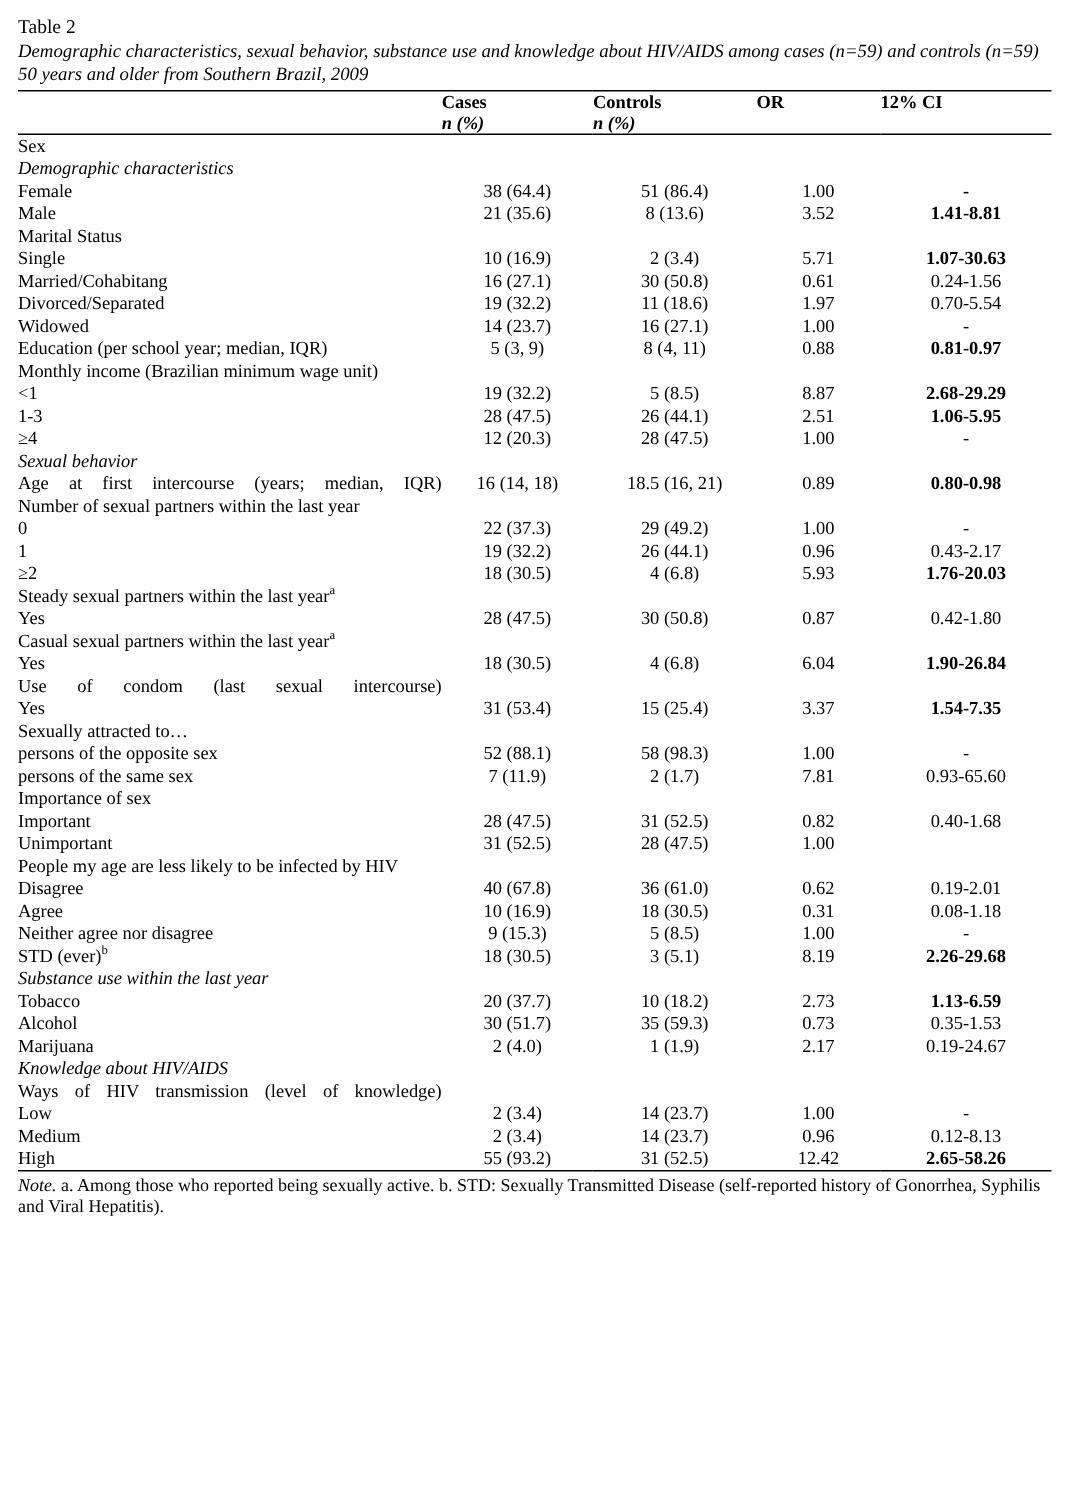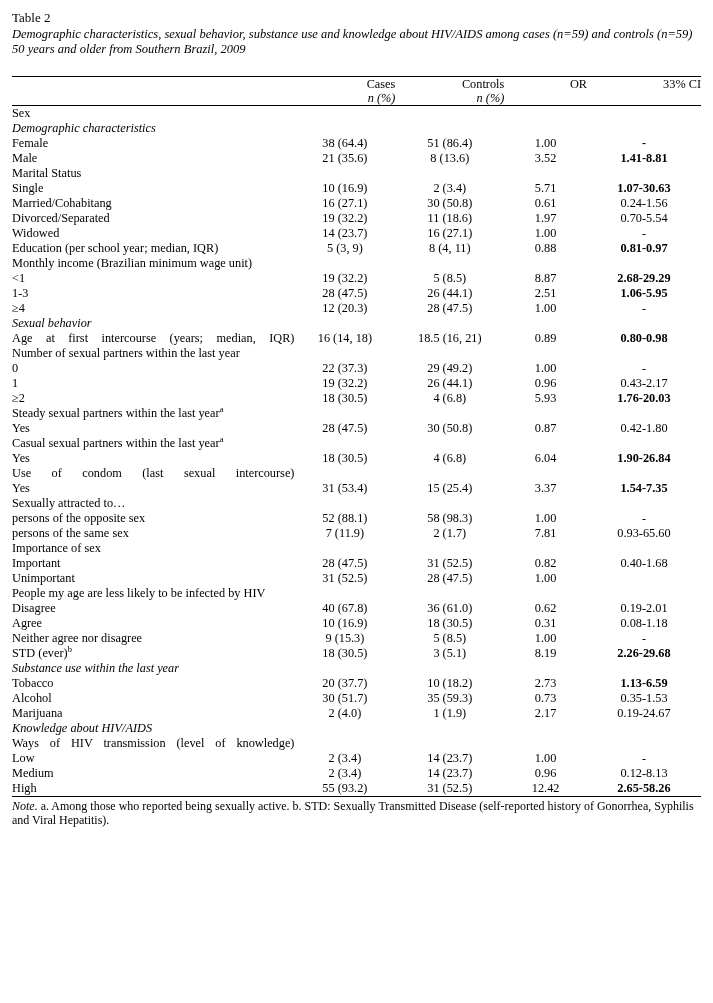--- a/index.html
+++ b/index.html
@@ -22,35 +22,35 @@
     position: relative;
   }
   .table-number {
     font-size: 13px;
     margin-bottom: 1px;
   }
   .table-caption {
     font-size: 12.5px;
     font-style: italic;
     line-height: 1.18;
-    margin-bottom: 19px;
+    margin-bottom: 3px;
   }
   table.main {
     width: 100%;
     border-collapse: collapse;
     font-size: 12.3px;
     table-layout: fixed;
   }
   table.main td, table.main th {
     padding: 0;
     vertical-align: top;
   }
   thead th {
-    font-weight: normal;
-    text-align: right;
+    font-weight: bold;
+    text-align: left;
     padding: 2px 2px 3px 2px;
     line-height: 1.15;
     border-top: 1.2px solid #000;
     border-bottom: 1.2px solid #000;
     font-size: 12.3px;
   }
   thead th.lbl {
     border-top: 1.2px solid #000;
     border-bottom: 1.2px solid #000;
   }
@@ -106,21 +106,21 @@
           <div><i>n (%)</i></div>
         </th>
         <th>
           <div>Controls</div>
           <div><i>n (%)</i></div>
         </th>
         <th>
           <div>OR</div>
         </th>
         <th>
-          <div>33% CI</div>
+          <div>12% CI</div>
         </th>
       </tr>
     </thead>
     <tbody id="tbody">
         <tr>
           <td class="label ind0">Sex</td>
           <td class="num"></td>
           <td class="num"></td>
           <td class="num"></td>
           <td class="num"></td>

